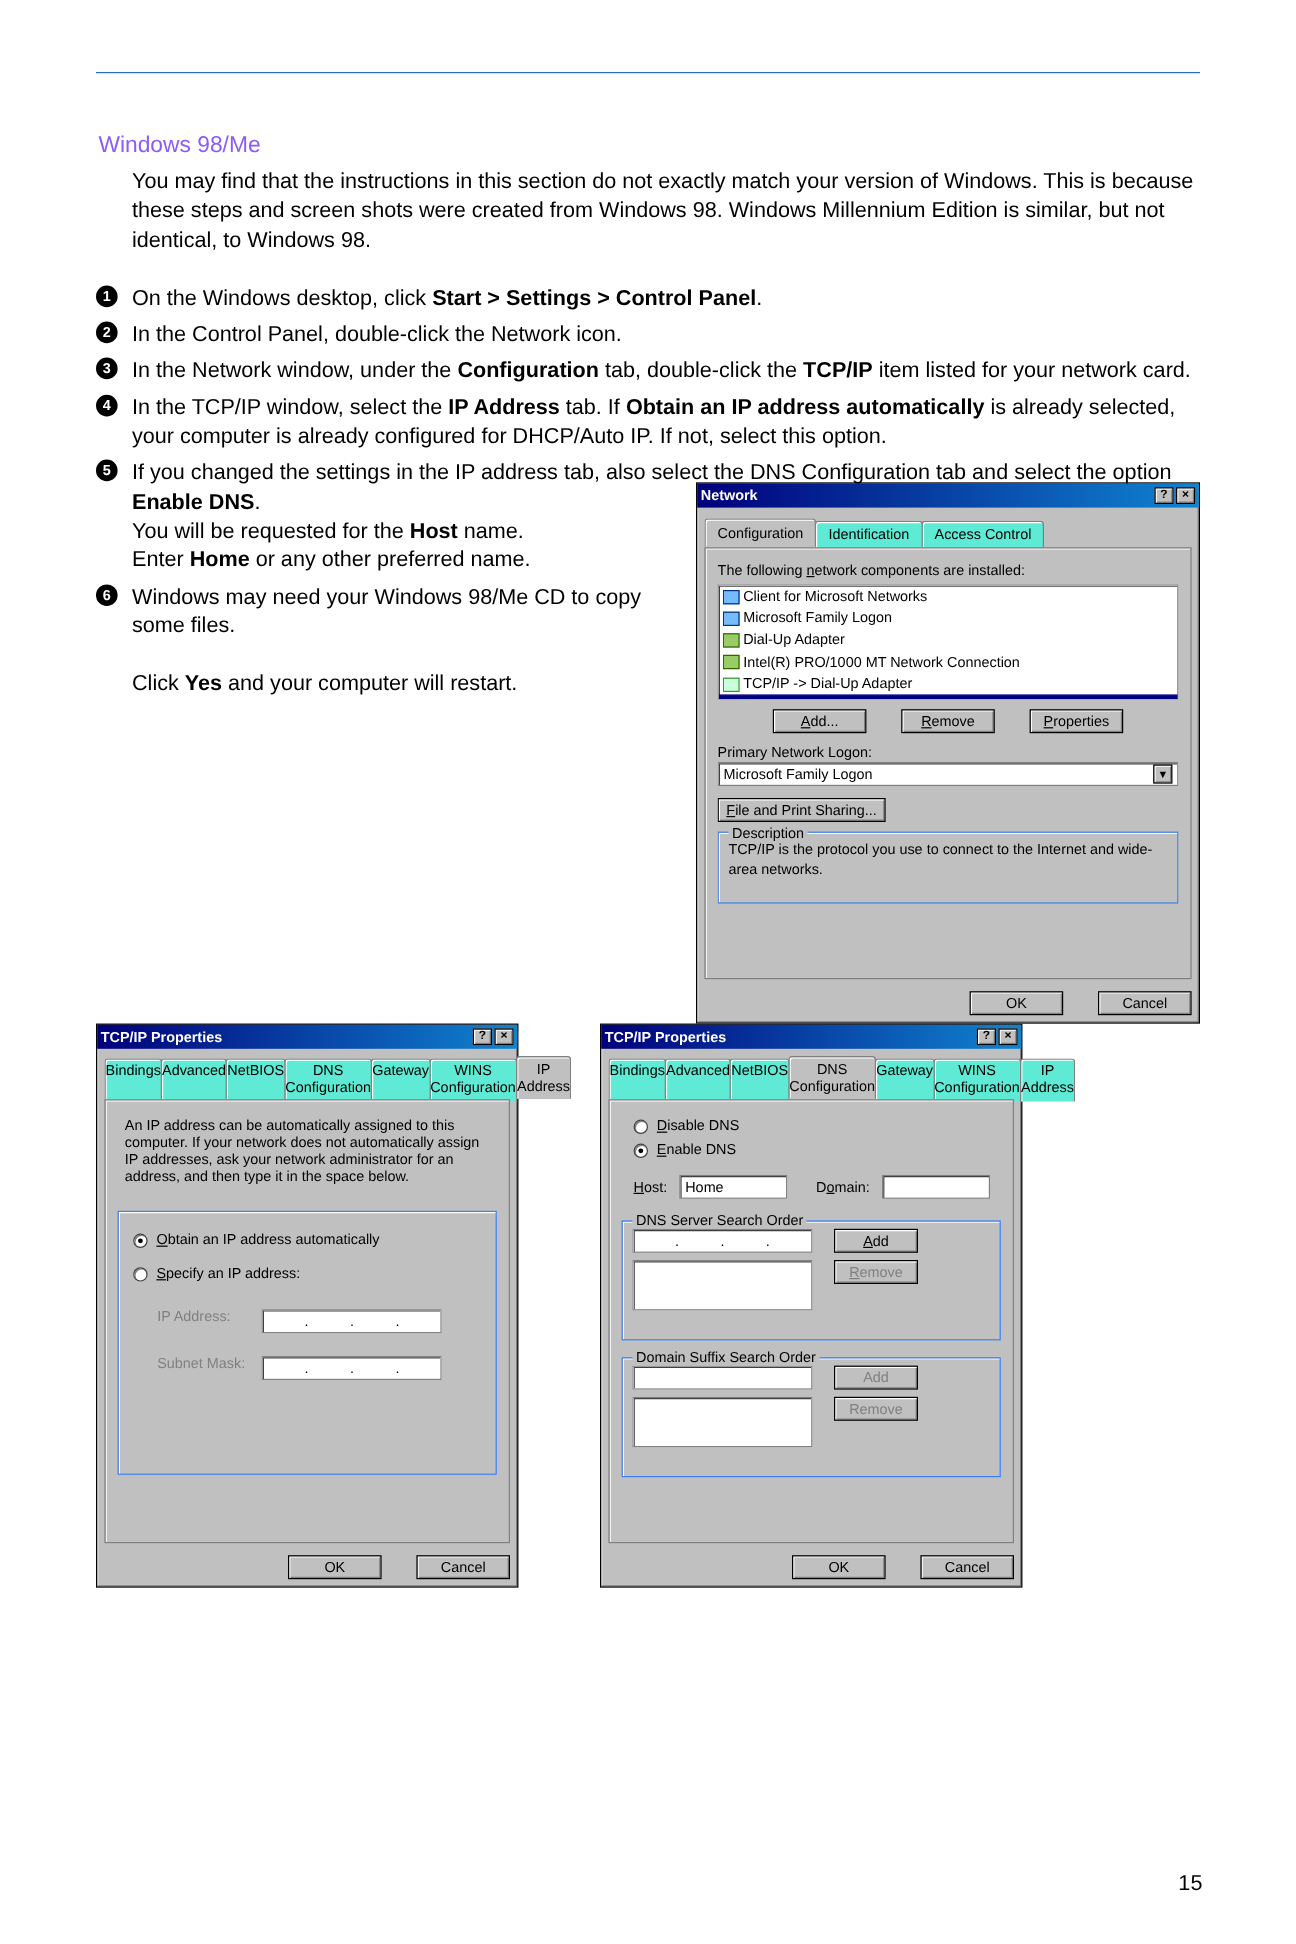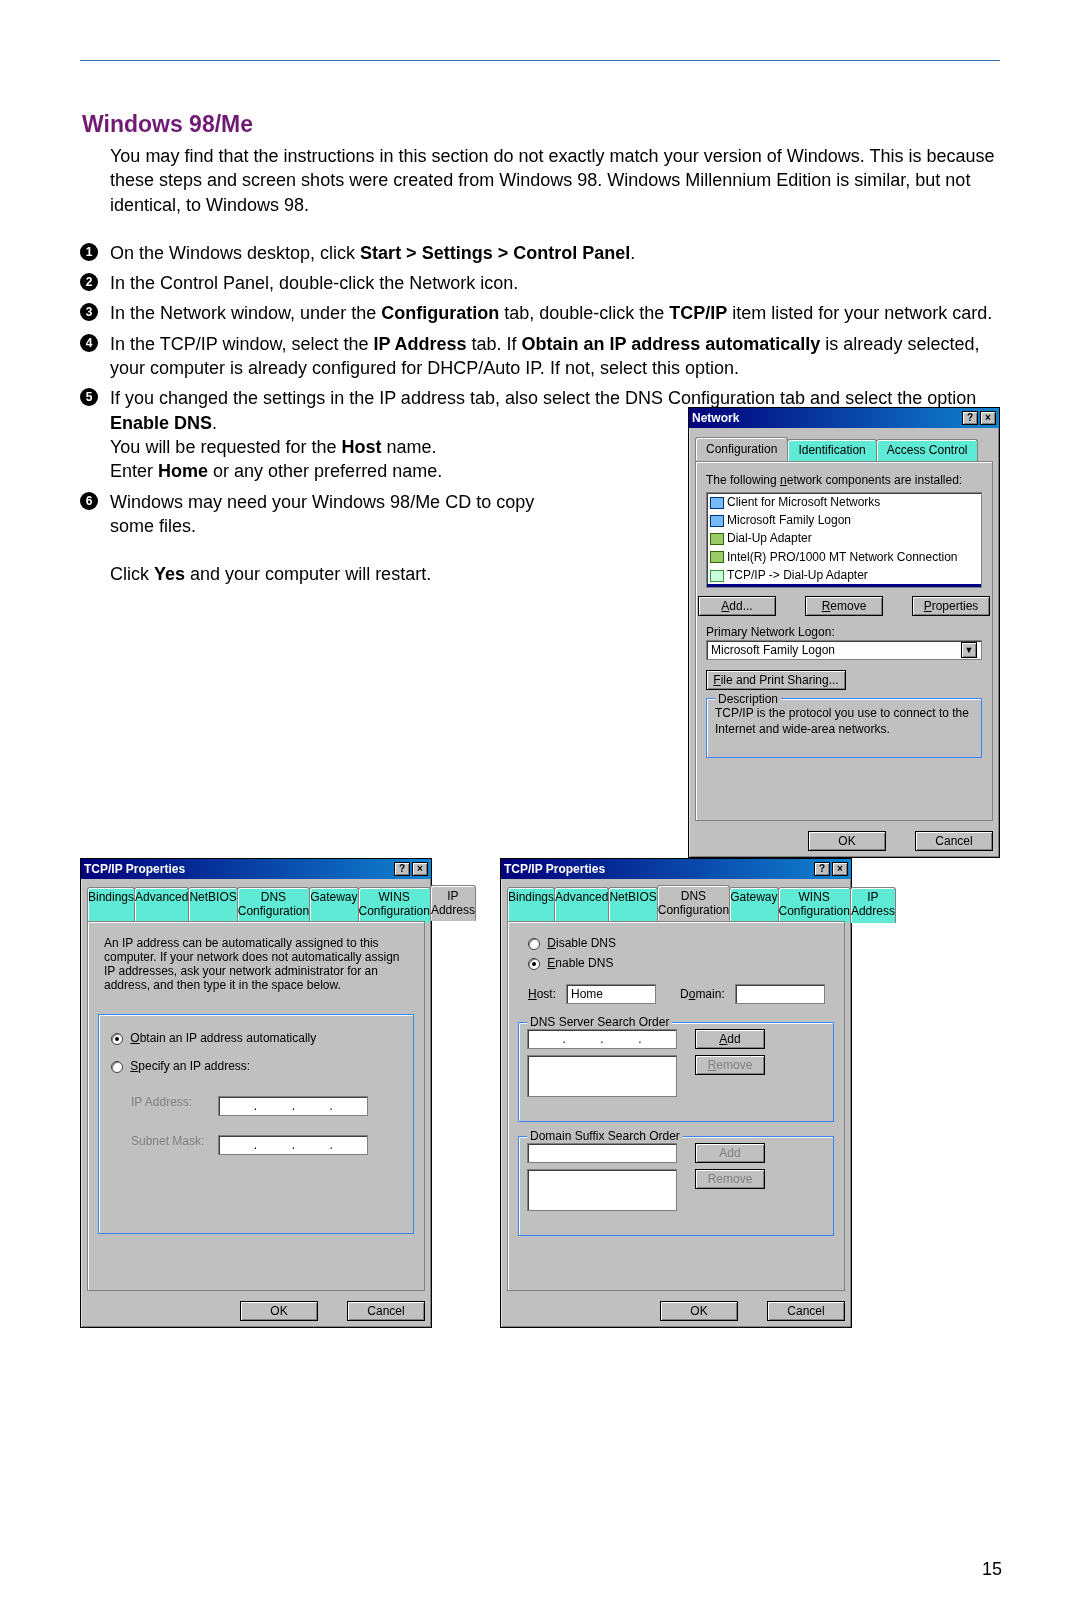--- a/index.html
+++ b/index.html
@@ -13,24 +13,24 @@
     color: #000;
   }
   .page {
     padding: 60px 80px 40px 80px;
   }
   .rule {
     border-top: 1px solid #2a6ebb;
     margin-bottom: 50px;
   }
   .sect-heading {
-    font-weight: bold;
-    font-size: 23px;
+    font-weight: normal;
+    font-size: 19px;
     font-family: "Arial", sans-serif;
-    color: #701a75;
+    color: #8b5cf6;
     margin: 0 0 6px 0;
     padding-left: 2px;
   }
   .intro {
     font-size: 18px;
     line-height: 1.35;
     font-family: "Arial", sans-serif;
     margin: 0 0 24px 0;
     padding-left: 30px;
   }
@@ -260,21 +260,21 @@
     <li>
       <span>In the Network window, under the </span><b>Configuration</b><span> tab, double-click the </span><b>TCP/IP</b><span> item listed for your network card.</span>
     </li>
     <li>
       <span>In the TCP/IP window, select the </span><b>IP Address</b><span> tab. If </span><b>Obtain an IP address automatically</b><span> is already selected, your computer is already configured for DHCP/Auto IP. If not, select this option.</span>
     </li>
     <li>
       <span>If you changed the settings in the IP address tab, also select the DNS Configuration tab and select the option </span><b>Enable DNS</b><span>.</span>
 
       
-      <div class="win98 float-right-window" style="width:312px">
+      <div class="win98 float-right-window" style="width:420px">
         <div class="titlebar">
           <span class="t-title">Network</span>
           <span class="t-btn">?</span>
           <span class="t-btn">×</span>
         </div>
         <div class="dlg-body">
           <div class="tabs">
             <div class="tab active">Configuration</div>
             <div class="tab">Identification</div>
             <div class="tab">Access Control</div>

